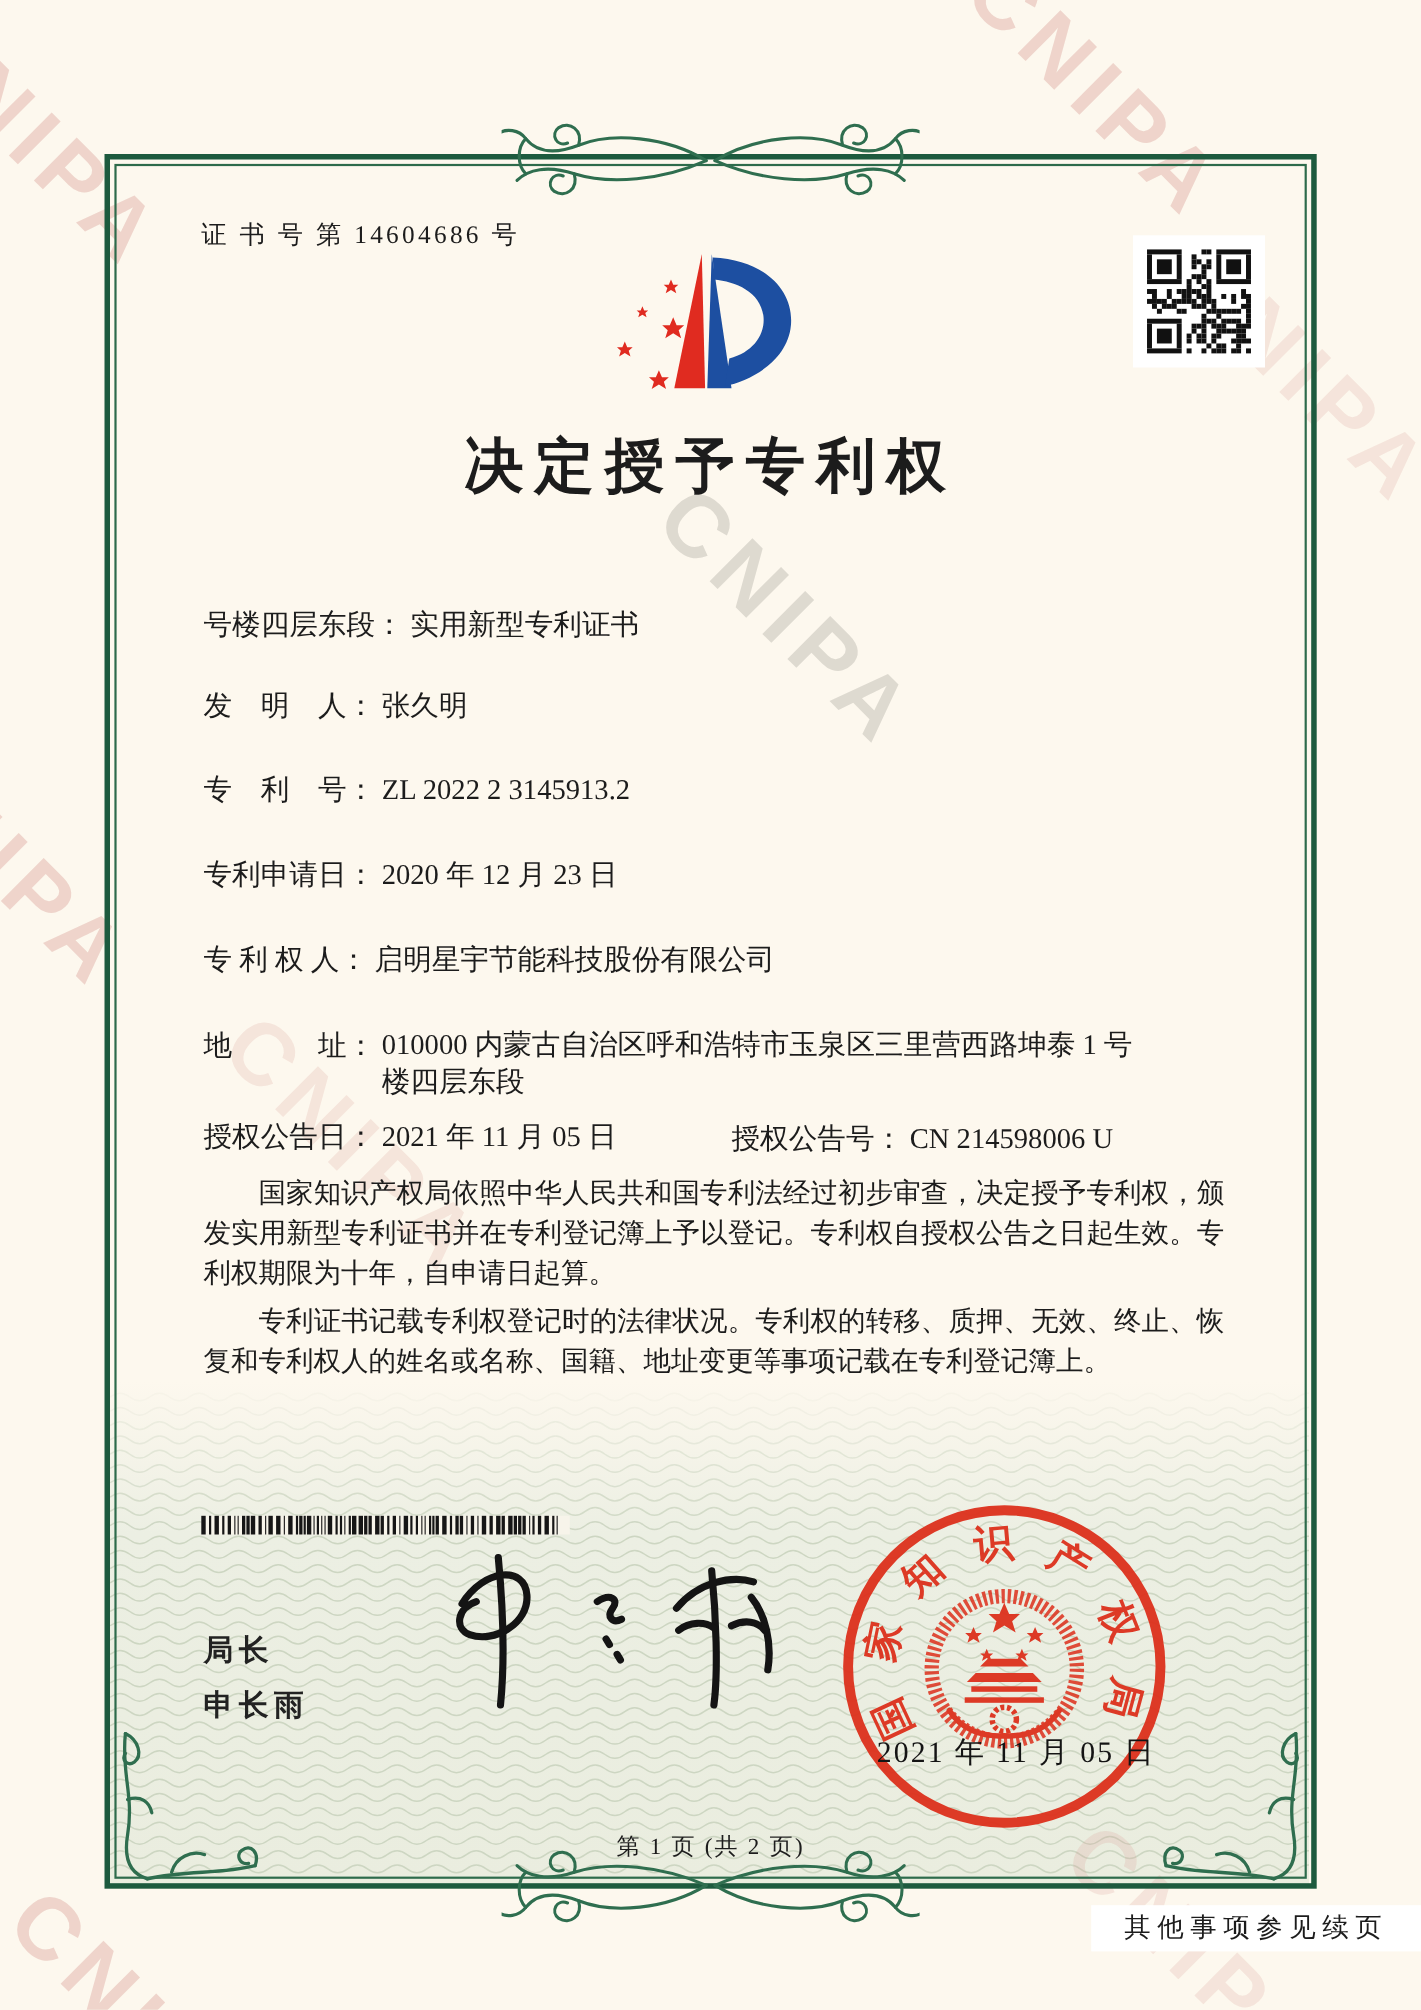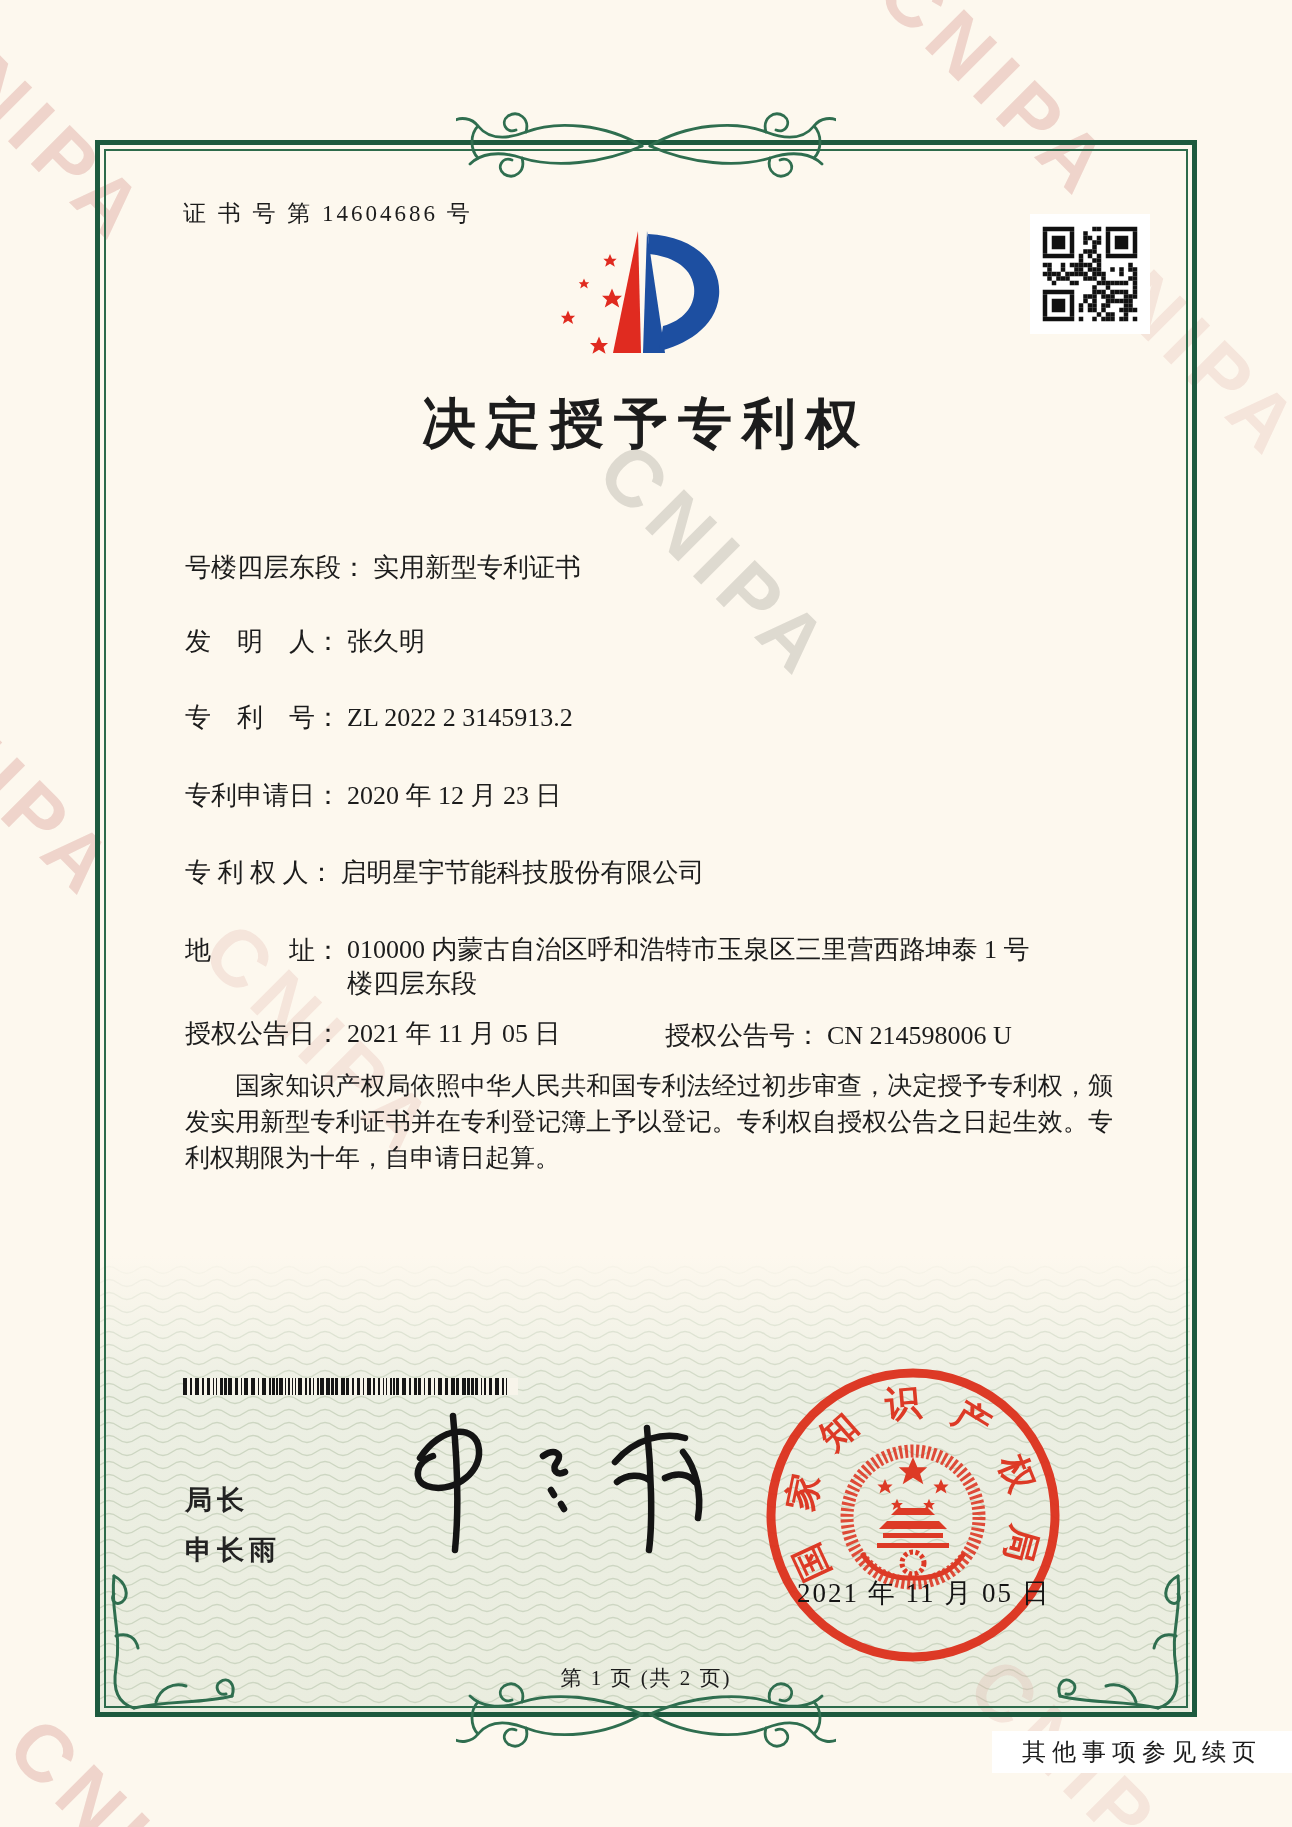--- a/index.html
+++ b/index.html
@@ -343,20 +343,21 @@
 </div>
 <div class="row" style="top:1016px">
   <span class="lbl">授权公告日：</span><span class="val">2021 年 11 月 05 日</span>
   <span class="grantpair2">
     <span class="lbl">授权公告号：</span><span class="val">CN 214598006 U</span>
   </span>
 </div>
 
 <div class="abs paras">
   <p>国家知识产权局依照中华人民共和国专利法经过初步审查，决定授予专利权，颁发实用新型专利证书并在专利登记簿上予以登记。专利权自授权公告之日起生效。专利权期限为十年，自申请日起算。</p>
+  <p>专利证书记载专利权登记时的法律状况。专利权的转移、质押、无效、终止、恢复和专利权人的姓名或名称、国籍、地址变更等事项记载在专利登记簿上。</p>
 </div>
 
 <div class="abs barcode">
     <i style="width: 4px; margin-right: 3px;"></i>
     <i style="width: 1.5px; margin-right: 3px;"></i>
     <i style="width: 4px; margin-right: 3px;"></i>
     <i style="width: 2.5px; margin-right: 3px;"></i>
     <i style="width: 2.5px; margin-right: 3px;"></i>
     <i style="width: 1.5px; margin-right: 1.5px;"></i>
     <i style="width: 1.5px; margin-right: 3px;"></i>

